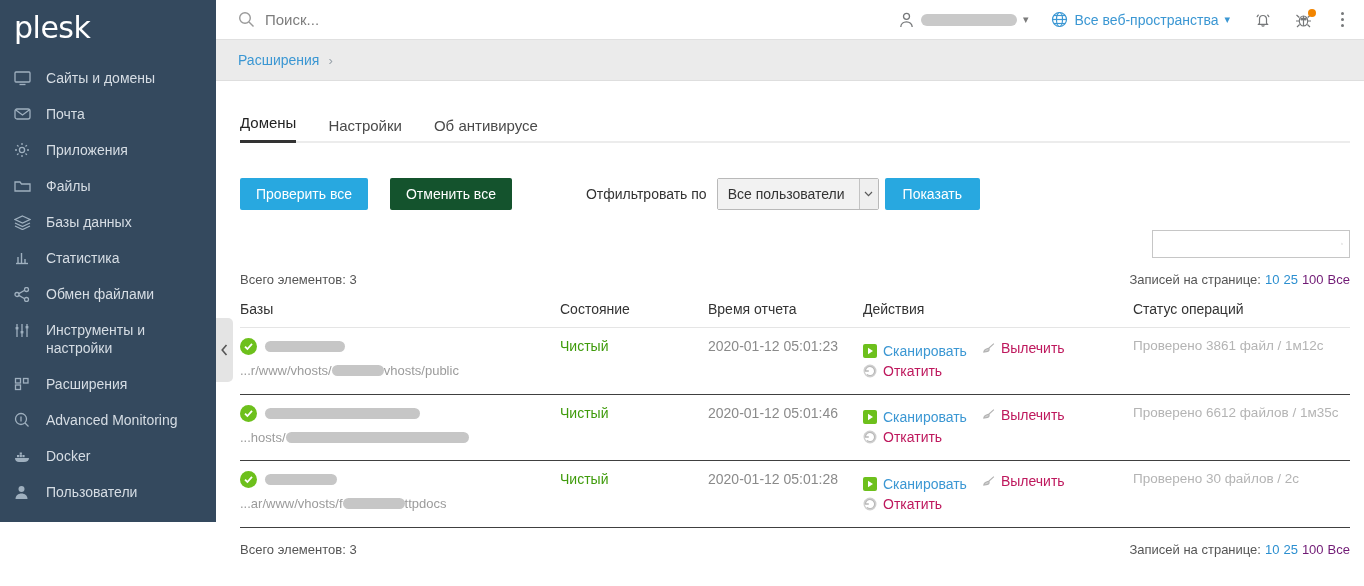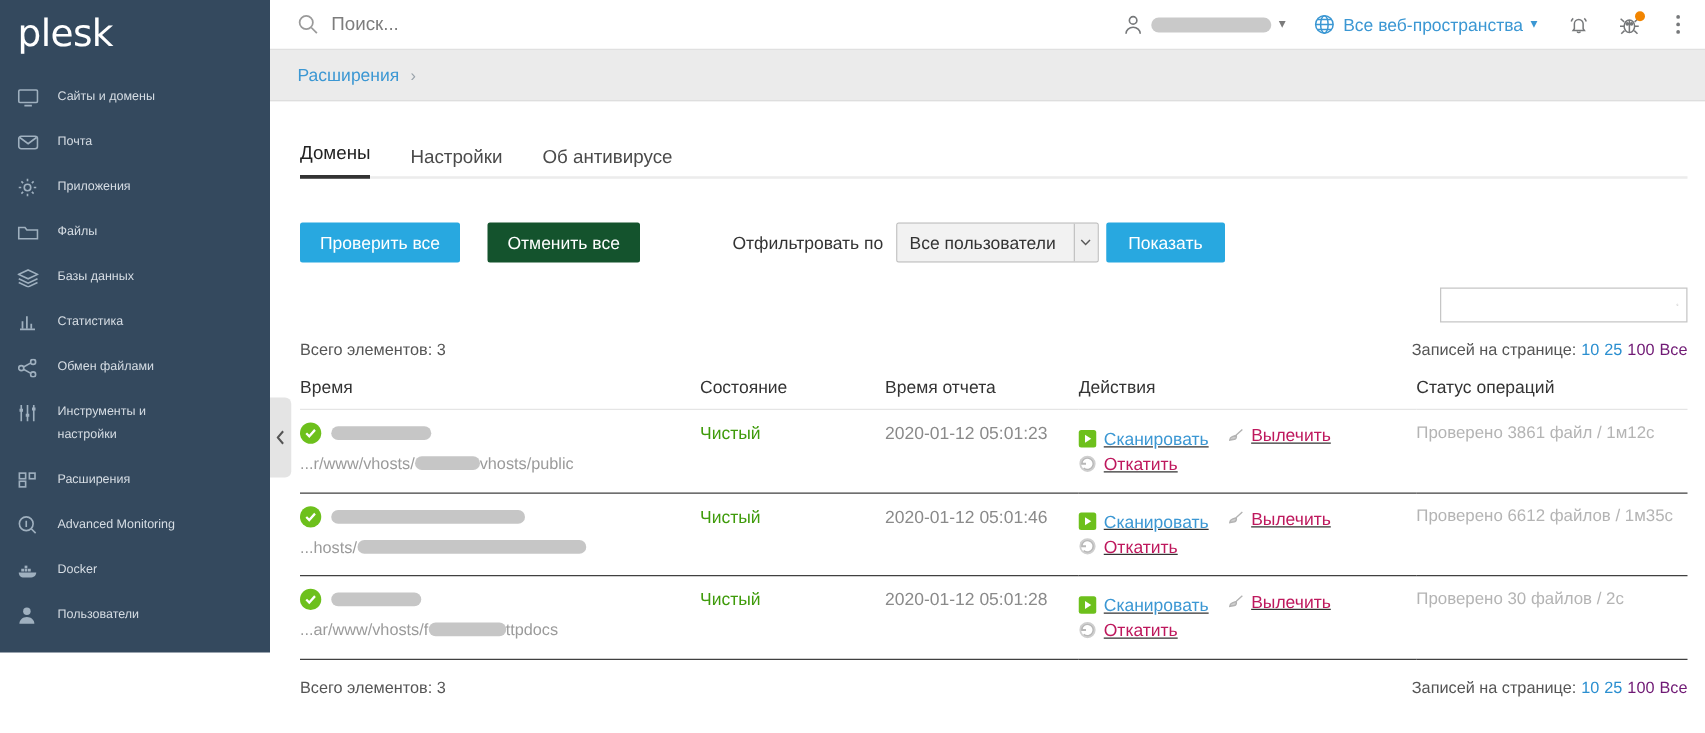--- a/index.html
+++ b/index.html
@@ -29,21 +29,21 @@
   }
   .brand-text {
     font-size: 30px; font-weight: 400; color: #ffffff;
     letter-spacing: -0.5px; line-height: 1; position: relative;
     font-family: "DejaVu Sans", sans-serif;
   }
   .nav { margin-top: 4px; }
   .nav-item {
     display: flex; align-items: flex-start;
     padding: 9px 10px 9px 14px;
-    color: #d6dde4; font-size: 10px; line-height: 18px;
+    color: #d6dde4; font-size: 14px; line-height: 18px;
     cursor: pointer; text-decoration: none;
   }
   .nav-icon {
     width: 24px; min-width: 24px; height: 18px;
     display: flex; align-items: center; justify-content: flex-start;
     margin-right: 8px; color: #9fb0bf;
   }
   .nav-icon svg { display: block; }
   .nav-label { white-space: pre-line; }
 
@@ -183,21 +183,21 @@
   .redact-bar { display: inline-block; height: 11px; background: #c6c6c6; border-radius: 6px; }
   .dom-path {
     margin-top: 8px; font-size: 13px; color: #9b9b9b;
     display: flex; align-items: center; white-space: nowrap;
   }
   .dom-path .redact-bar { margin: 0 0px; }
   .state-clean { color: #3f9b0b; font-size: 14px; }
   .time-cell { color: #8a8a8a; font-size: 14px; }
 
   .actions-cell { line-height: 20px; }
-  .act { display: inline-flex; align-items: center; margin-right: 14px; white-space: nowrap; text-decoration: underline; }
+  .act { display: inline-flex; align-items: center; margin-right: 14px; white-space: nowrap; }
   .act-icon { width: 14px; height: 14px; margin-right: 6px; display: flex; align-items: center; justify-content: center; }
   .act-link { color: #3b97d3; font-size: 14px; cursor: pointer; text-decoration: none; }
   .act-link.disabled { color: #be185d; cursor: default; }
   .play-box { width: 14px; height: 14px; background: #6dc01c; border-radius: 2px; display:flex; align-items:center; justify-content:center; }
   .status-cell { color: #b4b4b4; font-size: 13px; padding-top: 2px; }
 
   .bottomrow {
     display: flex; justify-content: space-between; align-items: center;
     font-size: 13px; color: #555; margin-top: 14px;
   }
@@ -483,21 +483,21 @@
       <div class="countrow">
         <span>Всего элементов: 3</span>
         <span class="perpage">
           <span>Записей на странице:</span><a class="strong">10</a><a class="strong">25</a><a>100</a><a>Все</a>
         </span>
       </div>
 
       <table class="dom">
         <thead>
           <tr>
-            <th class="col-domain">Время</th>
+            <th class="col-domain">Базы</th>
             <th class="col-state">Состояние</th>
             <th class="col-time">Время отчета</th>
             <th class="col-actions">Действия</th>
             <th class="col-status">Статус операций</th>
           </tr>
         </thead>
         <tbody id="tbody">
             <tr>
               <td class="col-domain">
                 <div class="dom-name-row">

